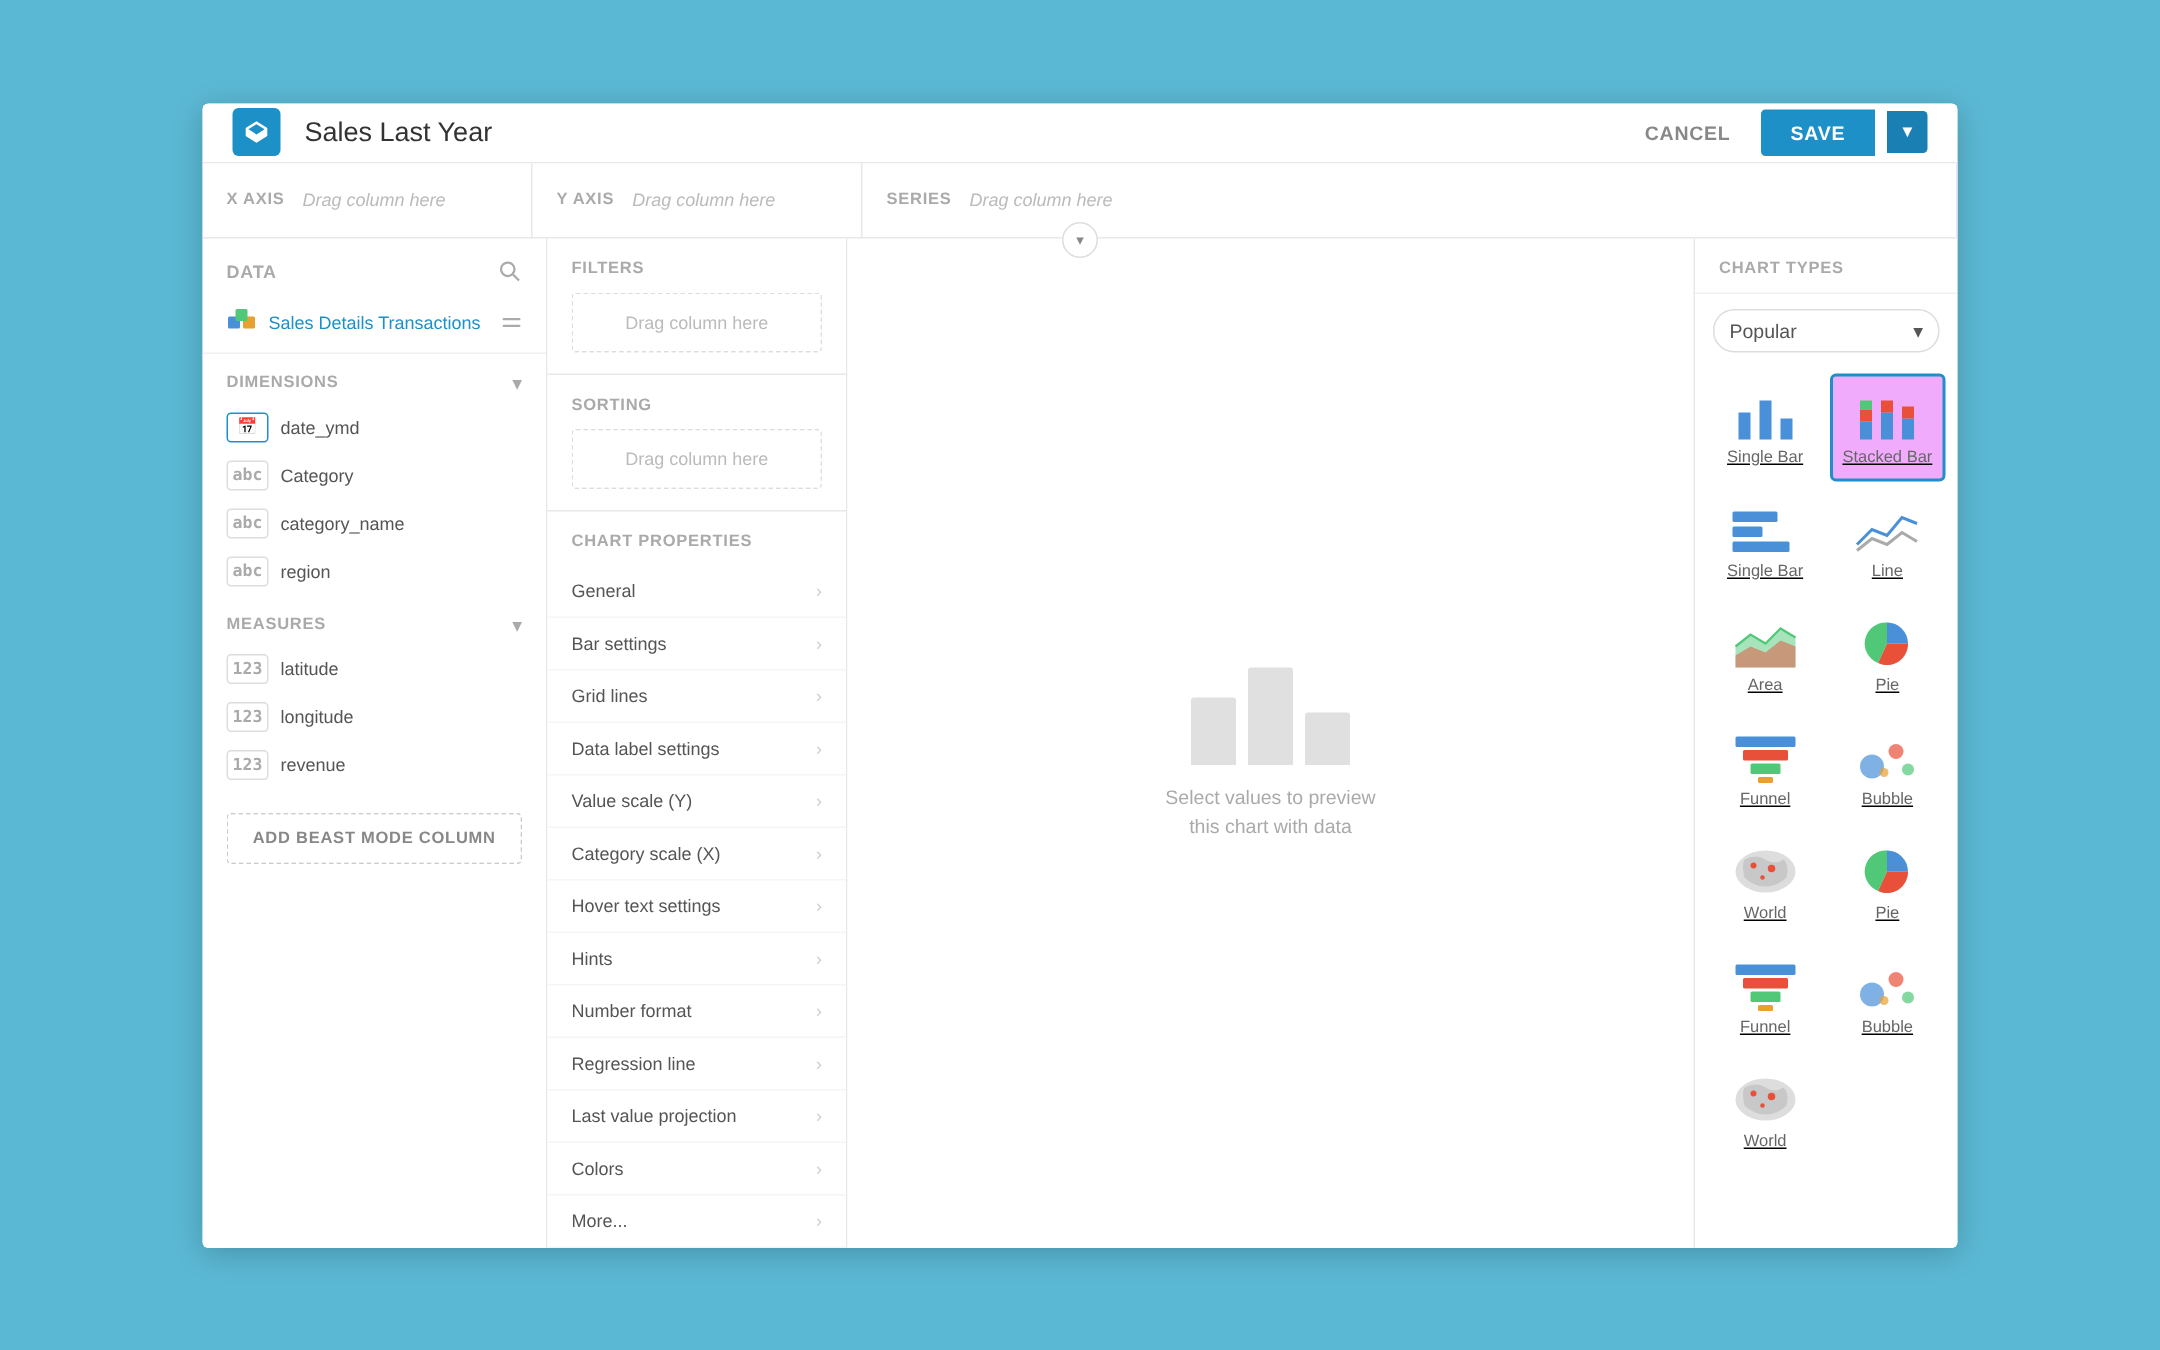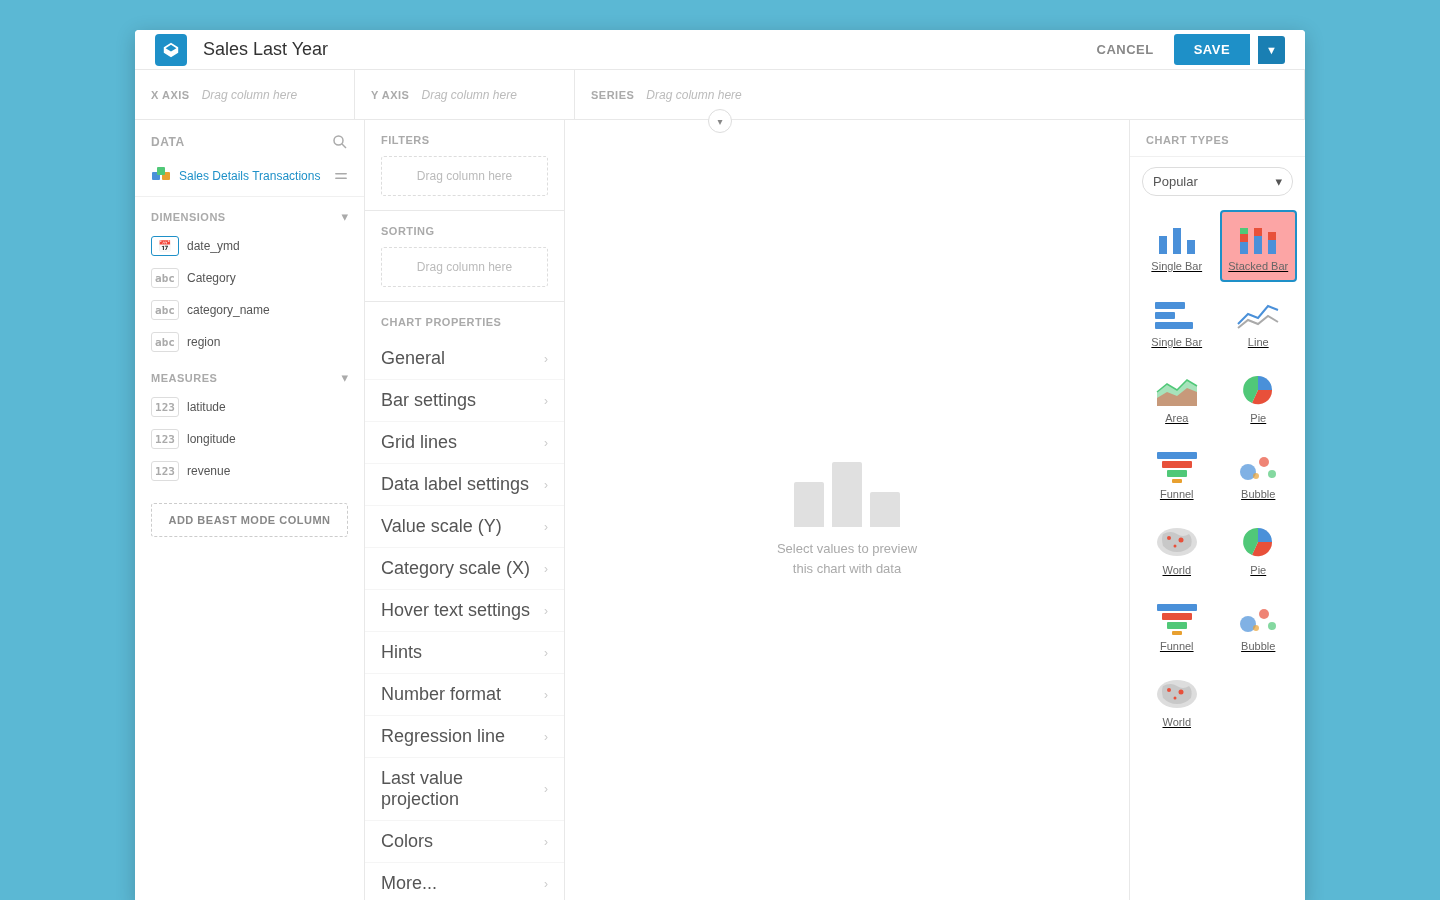--- a/index.html
+++ b/index.html
@@ -277,21 +277,21 @@
     }
     .chart-prop-item {
       display: flex;
       align-items: center;
       justify-content: space-between;
       padding: 10px 16px;
       border-bottom: 1px solid #f5f5f5;
       cursor: pointer;
     }
     .chart-prop-label {
-      font-size: 18px;
+      font-size: 12px;
       color: #555;
     }
     .chevron-right {
       color: #ccc;
       font-size: 12px;
     }
     
     .preview-panel {
       flex: 1;
       display: flex;
@@ -363,21 +363,21 @@
       display: flex;
       flex-direction: column;
       align-items: center;
       padding: 8px 4px;
       border-radius: 4px;
       cursor: pointer;
       border: 2px solid transparent;
     }
     .chart-type-item.selected {
       border-color: #1e90c8;
-      background: #fca5a5;
+      background: #f0abfc;
     }
     .chart-type-icon {
       width: 48px;
       height: 36px;
       margin-bottom: 4px;
       display: flex;
       align-items: flex-end;
       justify-content: center;
       gap: 2px;
     }

